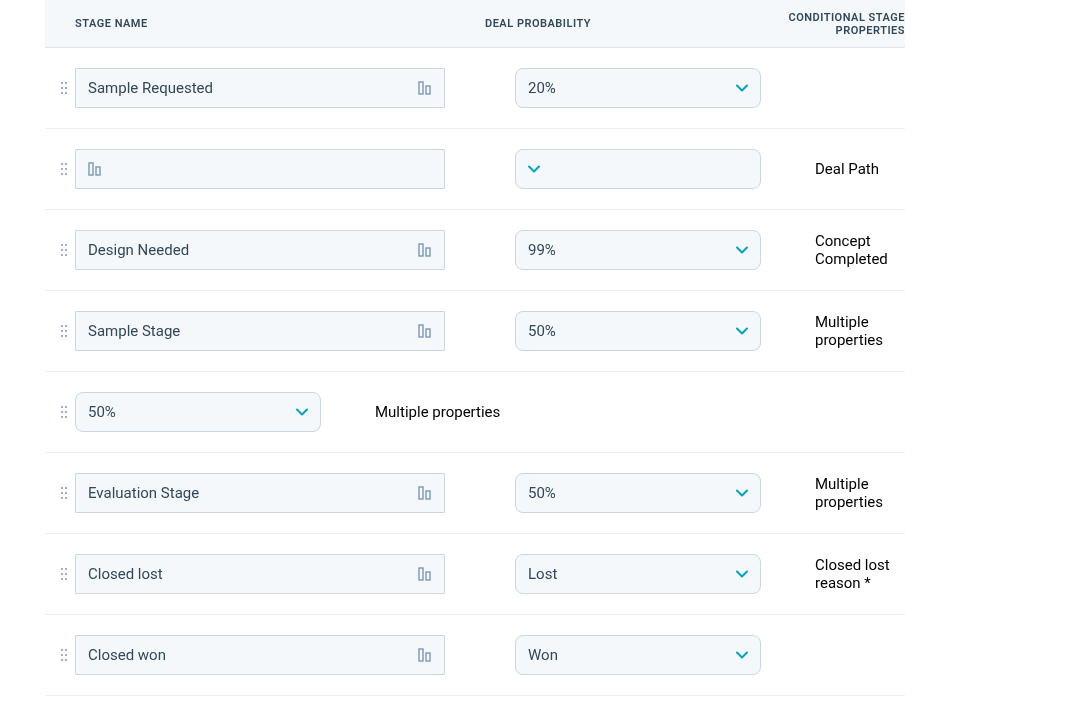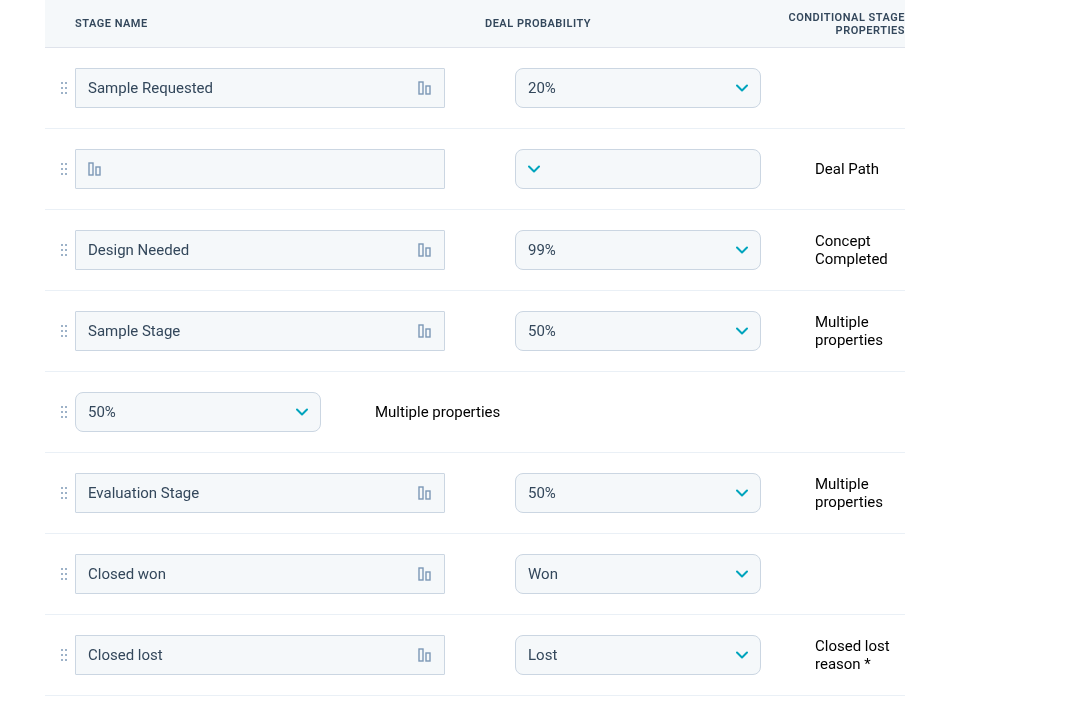--- a/index.html
+++ b/index.html
@@ -326,20 +326,50 @@
       <span>Multiple properties</span>
     </div>
   </div>
 
   <div class="stage-row">
     <div class="drag-handle">
       <div class="drag-dots"></div>
     </div>
     <div class="stage-name-wrap">
       <div class="stage-input">
+        <span class="stage-input-text">Closed lost</span>
+        <span class="internal-icon">
+          <svg width="14" height="14" viewBox="0 0 14 14" fill="none">
+            <rect x="1" y="1" width="4" height="12" stroke="currentColor" stroke-width="1.4" fill="none"></rect>
+            <rect x="8" y="5" width="4" height="8" stroke="currentColor" stroke-width="1.4" fill="none"></rect>
+          </svg>
+        </span>
+      </div>
+    </div>
+    <div class="prob-wrap">
+      <div class="select-box">
+        <span class="select-text">Lost</span>
+        <span class="caret-down">
+          <svg width="12" height="8" viewBox="0 0 12 8">
+            <path d="M1 1.5 L6 6.5 L11 1.5" stroke="currentColor" stroke-width="2" fill="none" stroke-linecap="round" stroke-linejoin="round"></path>
+          </svg>
+        </span>
+      </div>
+    </div>
+    <div class="cond-wrap">
+      <span>Closed lost reason *</span>
+    </div>
+  </div>
+
+  <div class="stage-row">
+    <div class="drag-handle">
+      <div class="drag-dots"></div>
+    </div>
+    <div class="stage-name-wrap">
+      <div class="stage-input">
         <span class="stage-input-text">Closed won</span>
         <span class="internal-icon">
           <svg width="14" height="14" viewBox="0 0 14 14" fill="none">
             <rect x="1" y="1" width="4" height="12" stroke="currentColor" stroke-width="1.4" fill="none"></rect>
             <rect x="8" y="5" width="4" height="8" stroke="currentColor" stroke-width="1.4" fill="none"></rect>
           </svg>
         </span>
       </div>
     </div>
     <div class="prob-wrap">
@@ -347,46 +377,16 @@
         <span class="select-text">Won</span>
         <span class="caret-down">
           <svg width="12" height="8" viewBox="0 0 12 8">
             <path d="M1 1.5 L6 6.5 L11 1.5" stroke="currentColor" stroke-width="2" fill="none" stroke-linecap="round" stroke-linejoin="round"></path>
           </svg>
         </span>
       </div>
     </div>
     <div class="cond-wrap">
       <span></span>
-    </div>
-  </div>
-
-  <div class="stage-row">
-    <div class="drag-handle">
-      <div class="drag-dots"></div>
-    </div>
-    <div class="stage-name-wrap">
-      <div class="stage-input">
-        <span class="stage-input-text">Closed lost</span>
-        <span class="internal-icon">
-          <svg width="14" height="14" viewBox="0 0 14 14" fill="none">
-            <rect x="1" y="1" width="4" height="12" stroke="currentColor" stroke-width="1.4" fill="none"></rect>
-            <rect x="8" y="5" width="4" height="8" stroke="currentColor" stroke-width="1.4" fill="none"></rect>
-          </svg>
-        </span>
-      </div>
-    </div>
-    <div class="prob-wrap">
-      <div class="select-box">
-        <span class="select-text">Lost</span>
-        <span class="caret-down">
-          <svg width="12" height="8" viewBox="0 0 12 8">
-            <path d="M1 1.5 L6 6.5 L11 1.5" stroke="currentColor" stroke-width="2" fill="none" stroke-linecap="round" stroke-linejoin="round"></path>
-          </svg>
-        </span>
-      </div>
-    </div>
-    <div class="cond-wrap">
-      <span>Closed lost reason *</span>
     </div>
   </div>
 </div>
 </div>
 
 </body></html>

